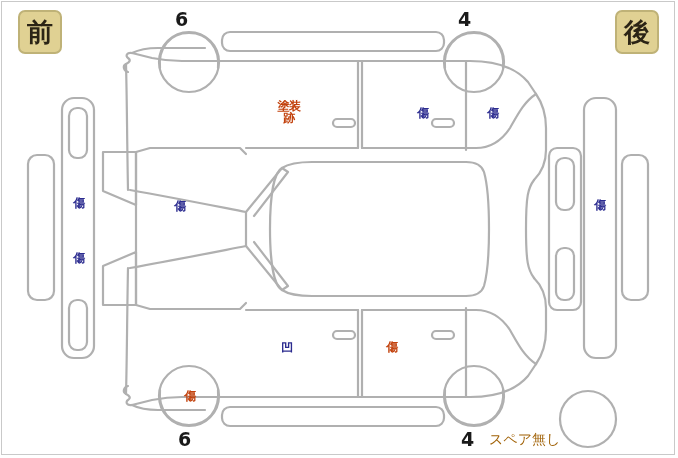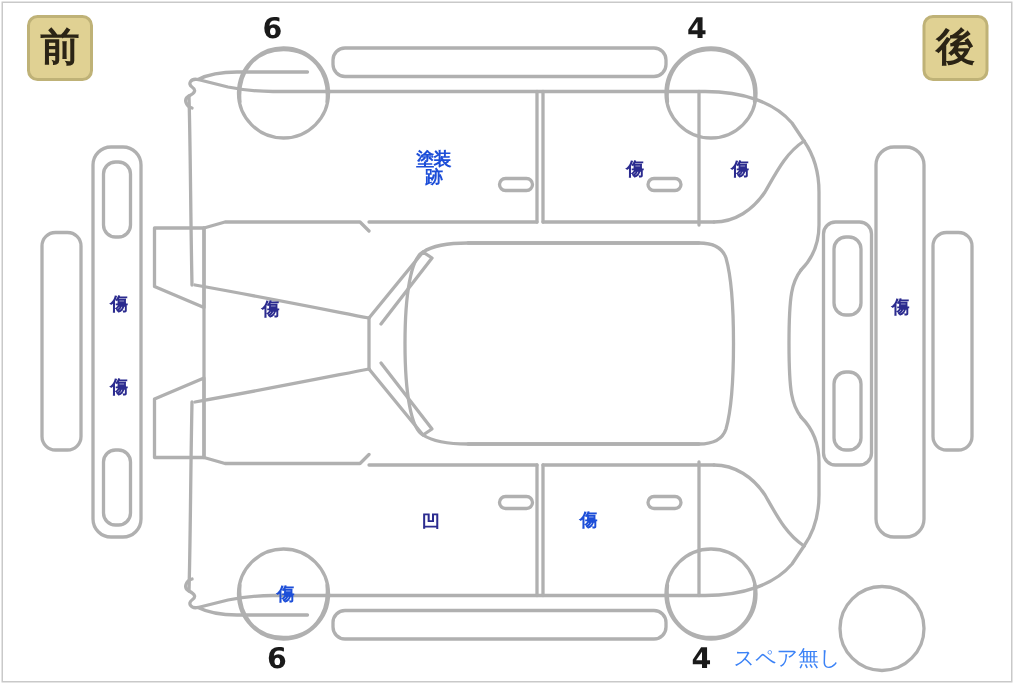--- a/index.html
+++ b/index.html
@@ -64,37 +64,37 @@
   #count-fl { left: 175px; top: 10px; }
   #count-rl { left: 458px; top: 10px; }
   #count-fr { left: 178px; top: 430px; }
   #count-rr { left: 461px; top: 430px; }
 
   #spare-note {
     position: absolute;
     left: 489px;
     top: 432px;
     font-size: 14px;
-    color: #3b82f6;
+    color: #a16207;
     line-height: 1;
     white-space: nowrap;
   }
 
   .mark {
     position: absolute;
     font-size: 12px;
     line-height: 1.05;
     font-weight: bold;
     text-align: center;
     white-space: pre;
     transform: translate(-50%, -50%);
     letter-spacing: -0.5px;
   }
   .mark.blue  { color: #2b2b8f; }
-  .mark.green { color: #1d4ed8; }
+  .mark.green { color: #c2410c; }
   .mark.two-line { line-height: 1.0; }
 </style>
 </head>
 <body>
 
 <div id="sheet">
 
   <div id="frame"></div>
 
   <svg id="diagram" viewBox="0 0 678 458">

